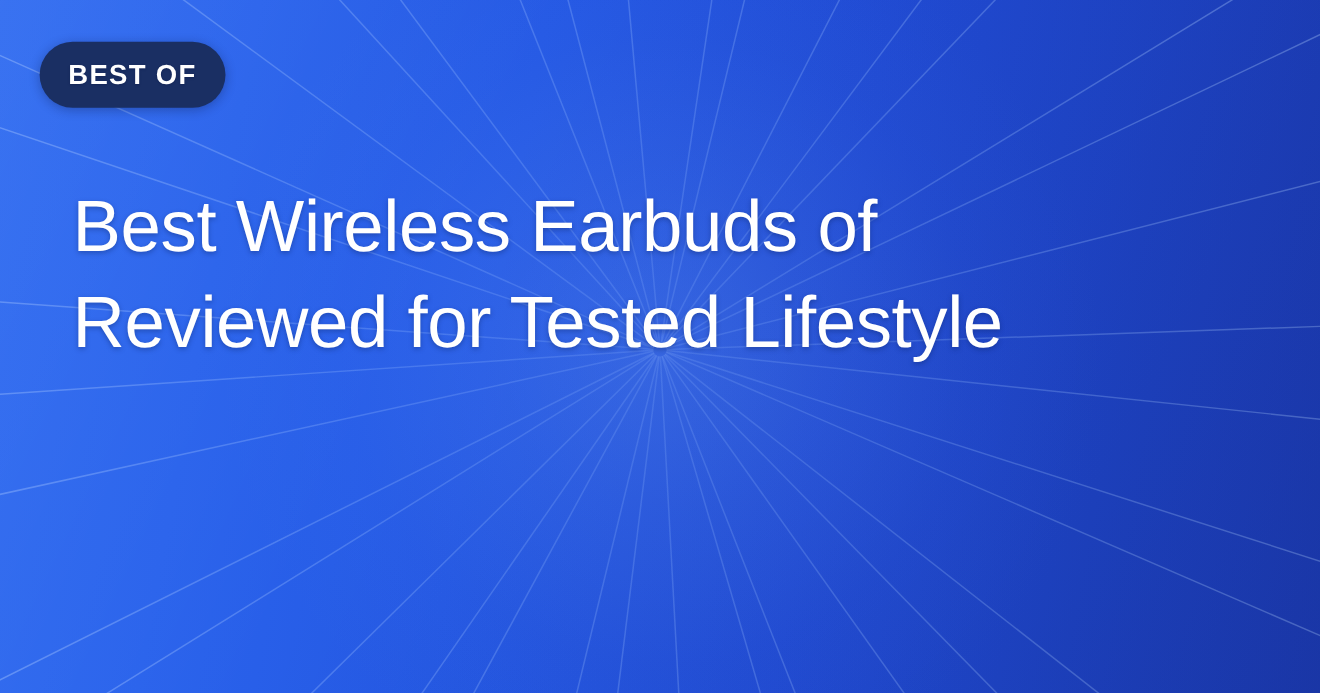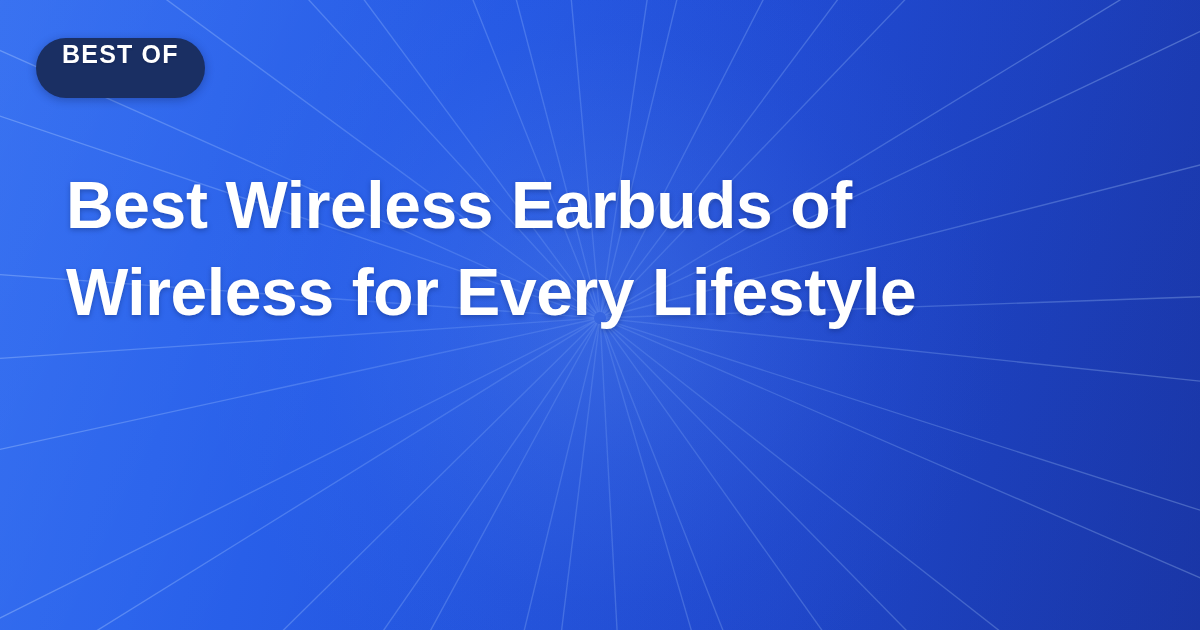--- a/index.html
+++ b/index.html
@@ -74,21 +74,21 @@
   }
 
   
   .badge {
     position: absolute;
     left: 36px;
     top: 38px;
     height: 60px;
     box-sizing: border-box;
     display: flex;
-    align-items: flex-start;
+    align-items: center;
     padding: 4px 26px;
     border-radius: 30px;
     background: #1a2f63;
     box-shadow: 0 2px 10px rgba(8,20,60,0.32);
   }
   .badge-label {
     color: #ffffff;
     font-size: 25px;
     font-weight: bold;
     letter-spacing: 1.2px;
@@ -99,21 +99,21 @@
 
   
   .headline {
     position: absolute;
     left: 66px;
     top: 162px;
     width: 1090px;
     margin: 0;
     color: #ffffff;
     font-size: 66px;
-    font-weight: bold;
+    font-weight: normal;
     line-height: 87px;
     letter-spacing: -0.4px;
     text-shadow: 0 2px 5px rgba(10,28,82,0.35);
   }
   .headline-line {
     display: block;
     white-space: nowrap;
   }
 </style>
 </head>
@@ -178,17 +178,17 @@
   <div class="bg-vignette"></div>
 
   <div class="content">
 
     <div class="badge">
       <span class="badge-label">BEST OF</span>
     </div>
 
     <h1 class="headline">
       <span class="headline-line">Best Wireless Earbuds of</span>
-      <span class="headline-line">Wireless for Every Lifestyle</span>
+      <span class="headline-line">Reviewed for Tested Lifestyle</span>
     </h1>
 
   </div>
 </div>
 
 </body></html>

